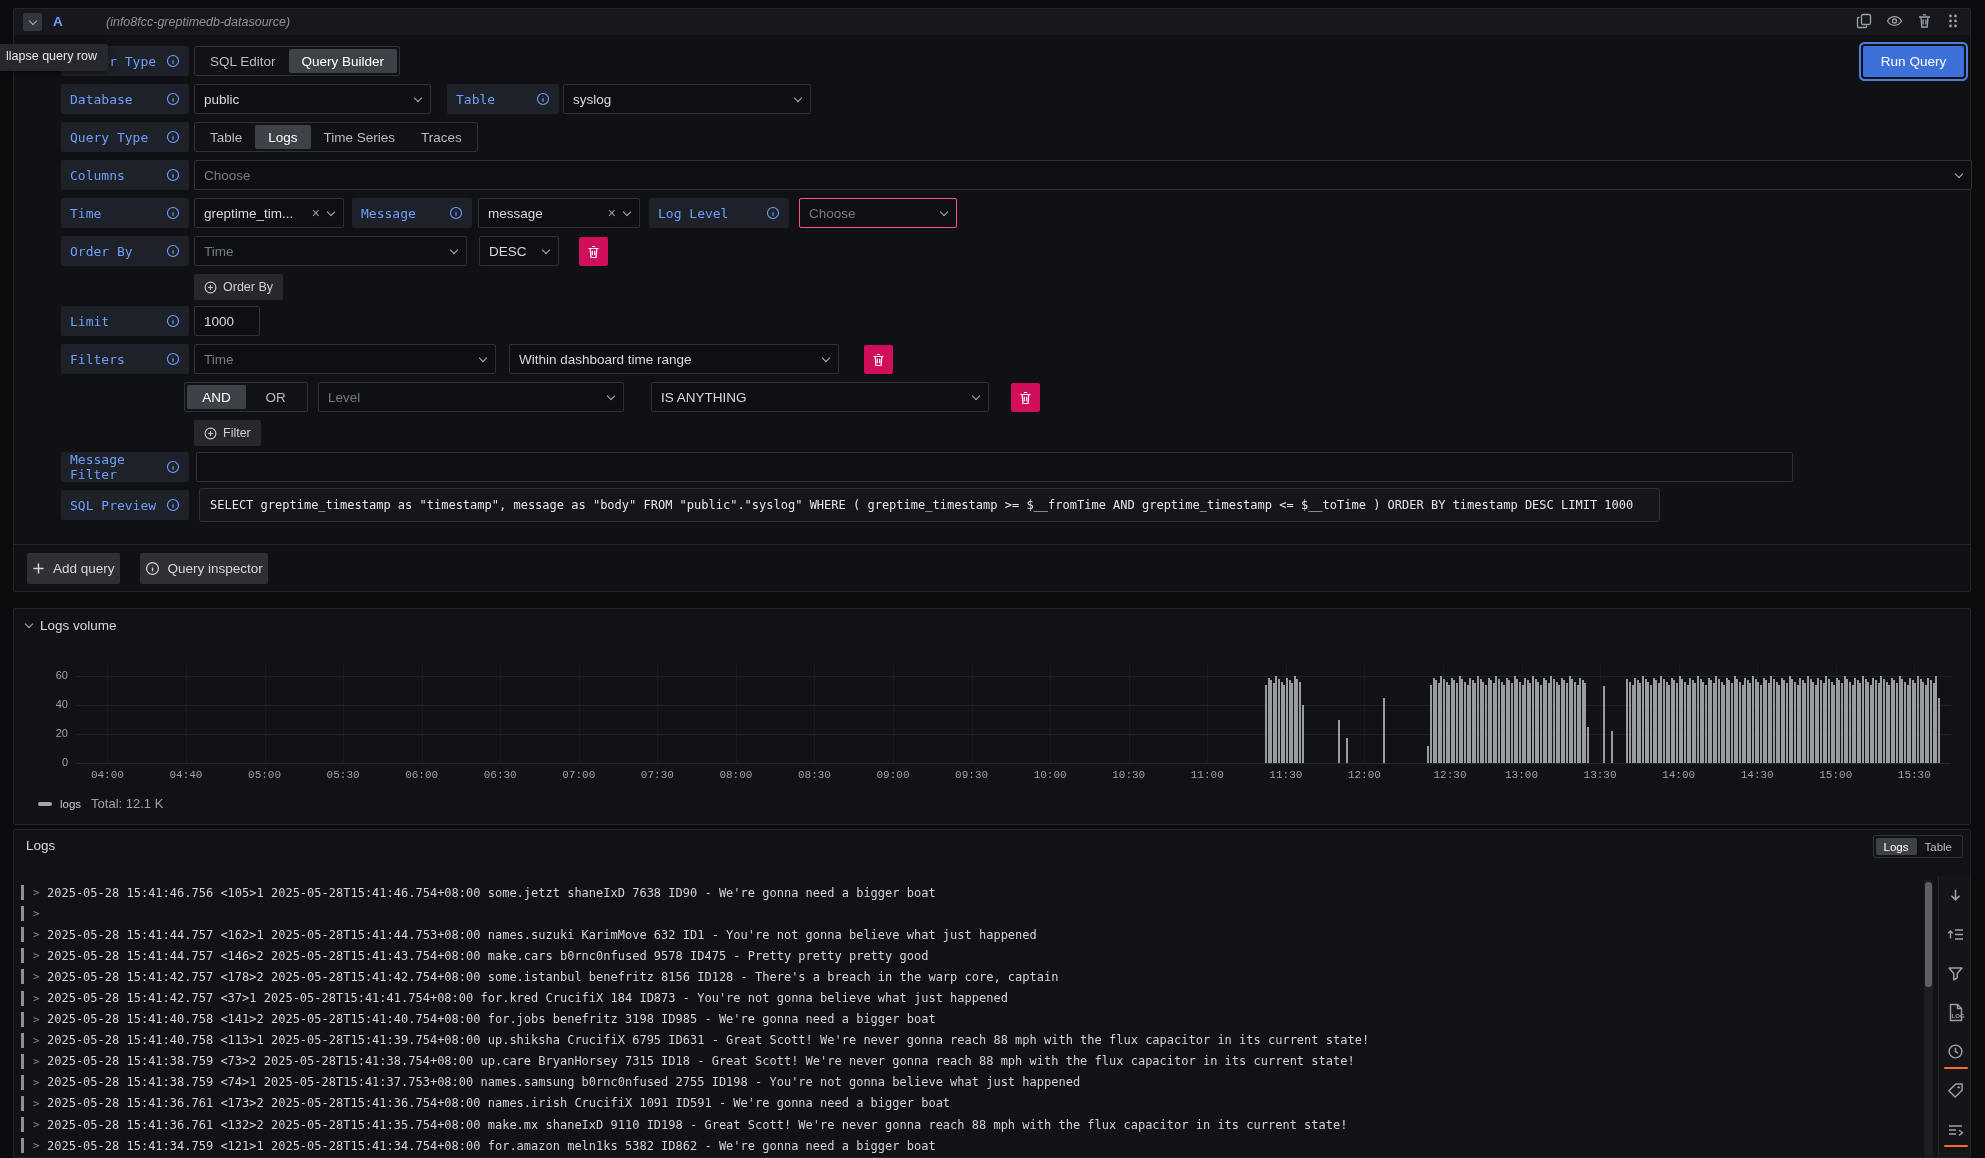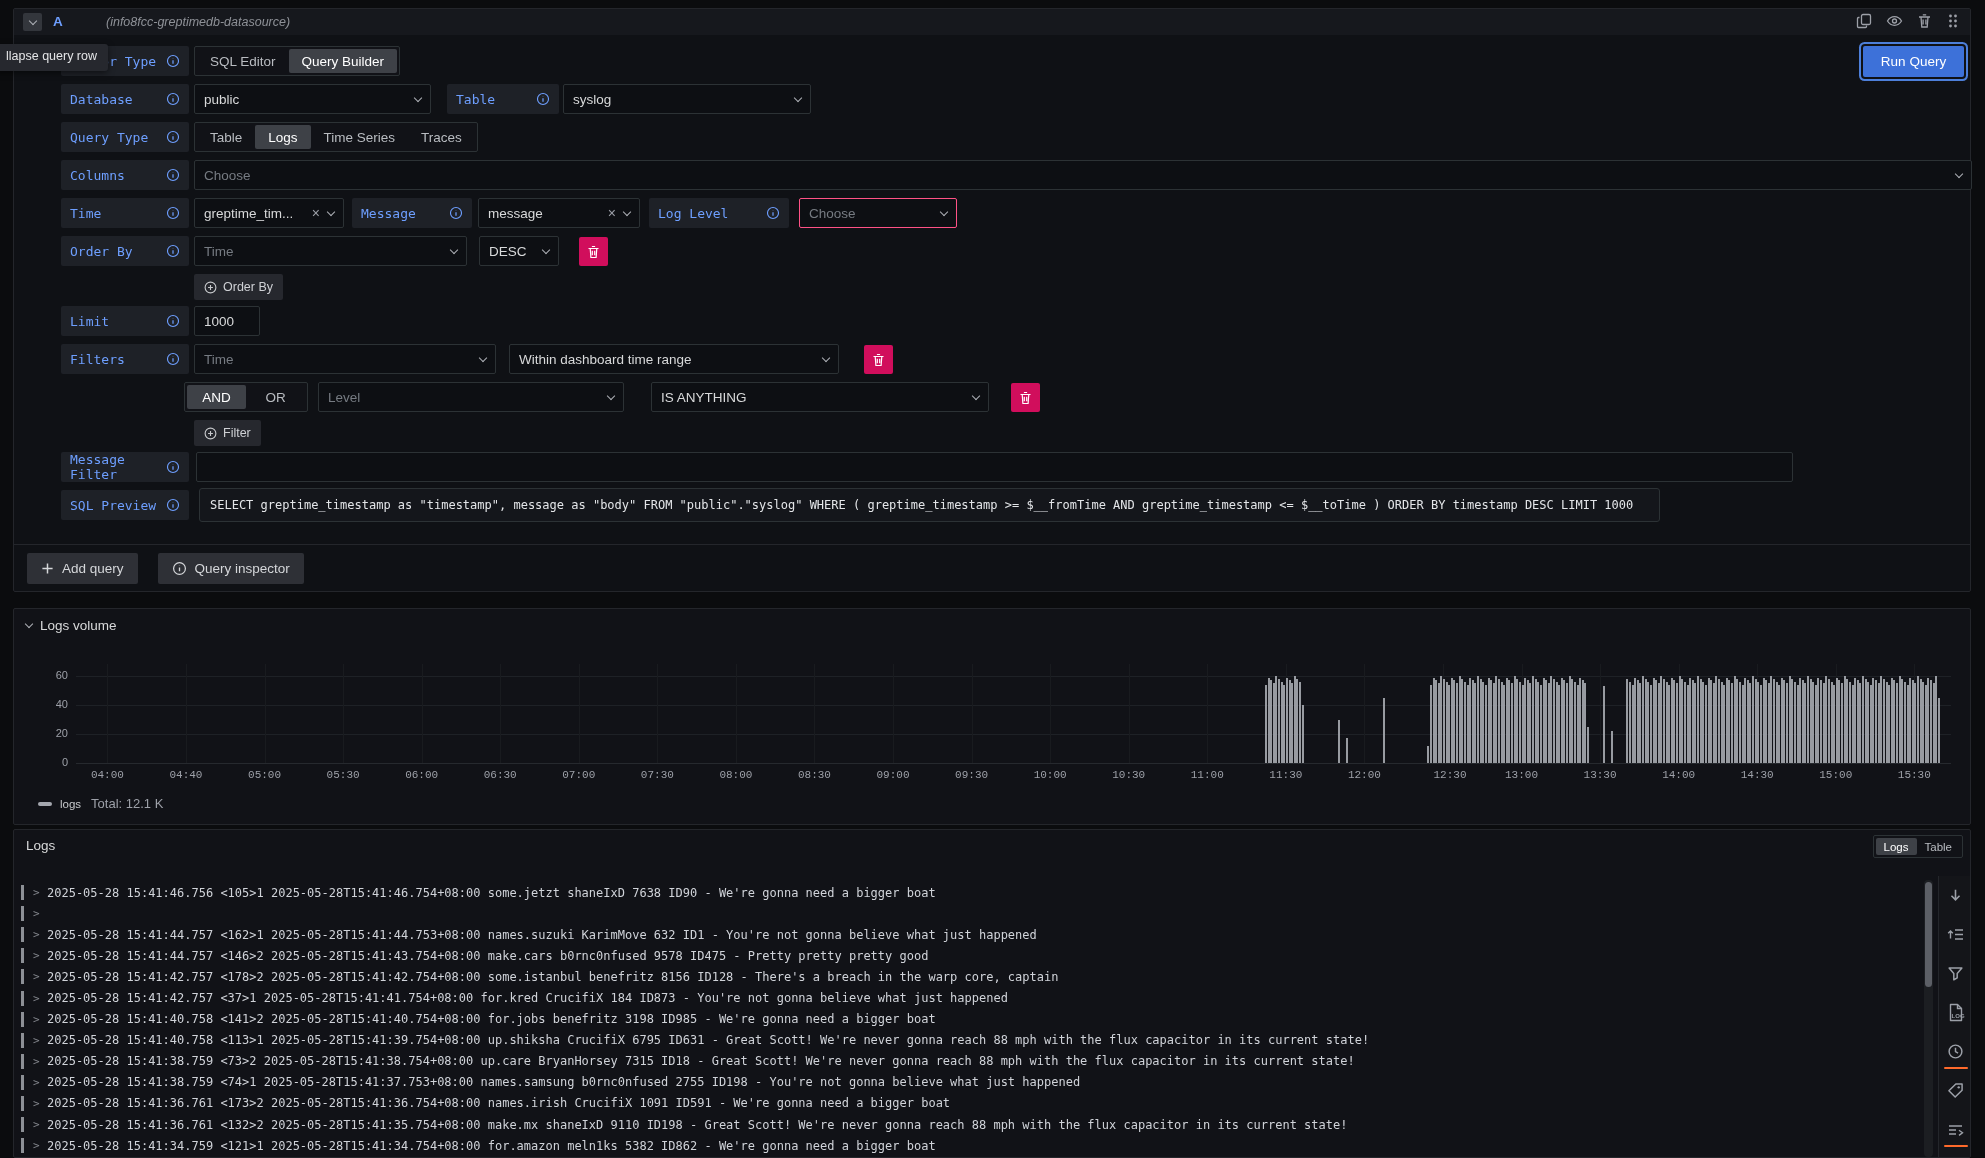--- a/index.html
+++ b/index.html
@@ -60,21 +60,21 @@
   .run-query { position:absolute; left:1849px; top:37px; width:101px; height:31px; background:#3d71d9;
                color:#fff; font-size:13.5px; font-weight:500; border:none; border-radius:2px; cursor:pointer;
                box-shadow:0 0 0 2px #0f1115, 0 0 0 4px #4d7fd9; font-family:inherit; }
 
   .sqlbox { background:#14161b; border:1px solid #2c3235; border-radius:3px; height:34px; display:flex; align-items:center;
             padding:0 10px; font-family:"DejaVu Sans Mono", monospace; font-size:12px; color:#e3e5e8; white-space:nowrap; overflow:hidden; }
 
   .qdivider { position:absolute; left:0; top:535px; width:100%; border-top:1px solid #24262b; }
   .qfooter { position:absolute; left:13px; top:544px; display:flex; gap:20px; }
   .footer-btn { height:31px; background:#2e3036; border:none; border-radius:2px; color:#d5d7da;
-                font-size:13.5px; font-weight:500; display:flex; align-items:center; gap:8px; padding:0 14px;
+                font-size:13.5px; font-weight:500; display:flex; align-items:center; gap:8px; padding:0 5px;
                 cursor:pointer; font-family:inherit; }
 
   
   .volume-panel { left:13px; top:608px; width:1958px; height:217px; }
   .vheader { position:absolute; left:12px; top:9px; display:flex; align-items:center; gap:8px; cursor:pointer; }
   .vtitle { font-size:13.5px; font-weight:500; color:#d8d9da; }
   .ylabs { position:absolute; left:18px; top:55px; width:36px; height:99px; }
   .ylab { position:absolute; right:0; width:36px; text-align:right; font-size:11px; color:#9da0a8; }
   .plot { position:absolute; left:62px; top:55px; width:1875px; height:99px; }
   .hgrid { position:absolute; left:0; width:100%; height:1px; background:#1e2126; }

